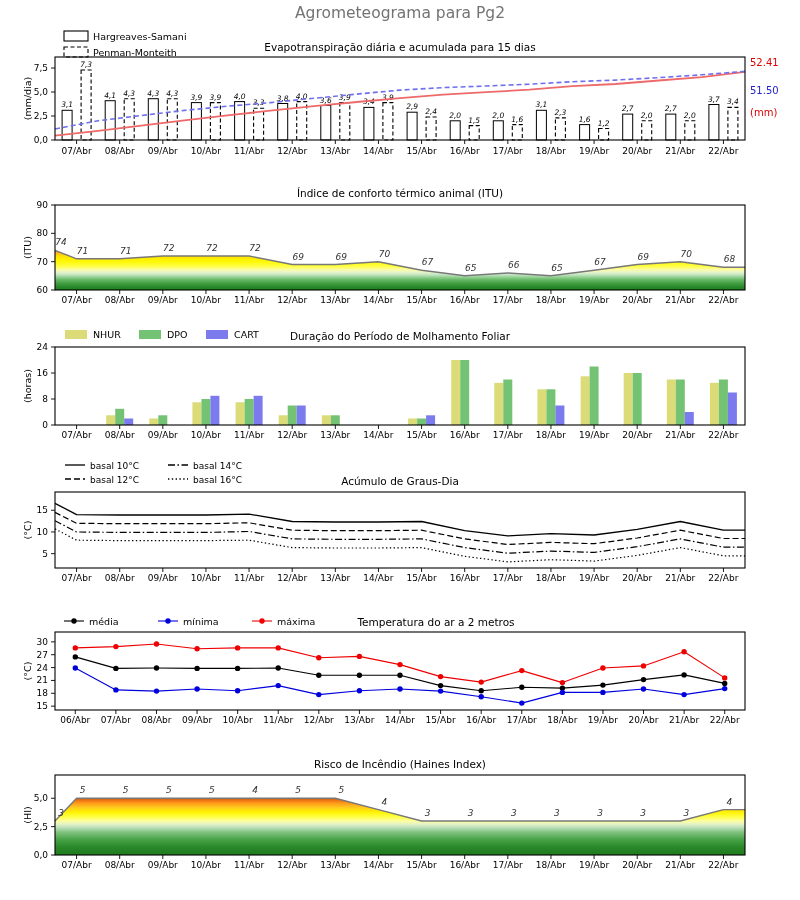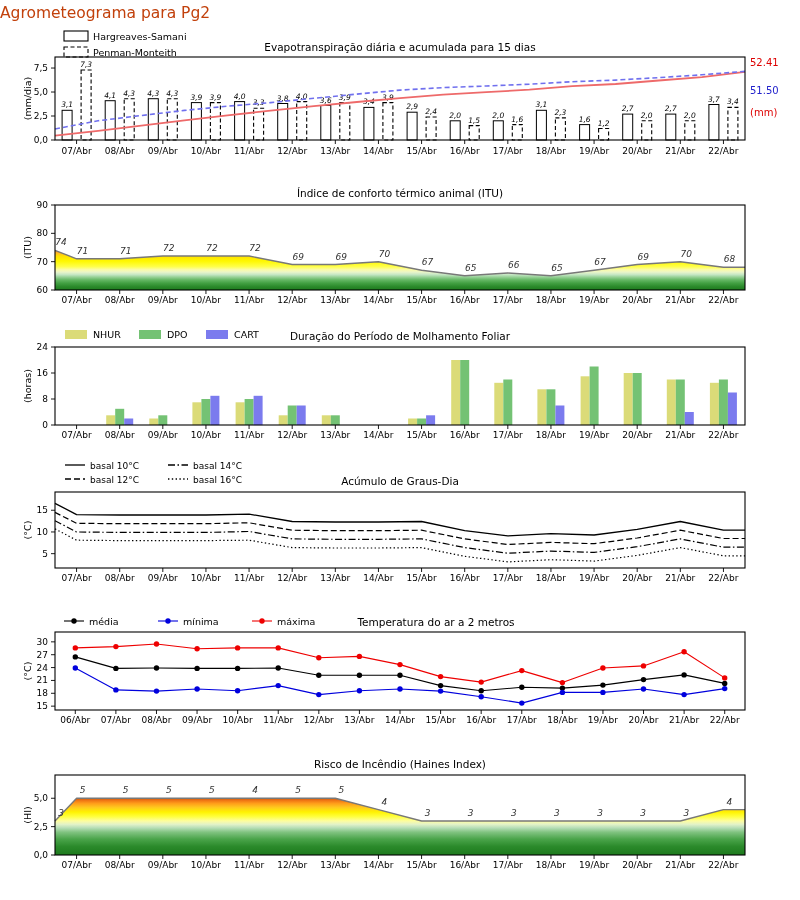--- a/index.html
+++ b/index.html
@@ -1,17 +1,17 @@
 <!DOCTYPE html>
 <html><head>
 <meta charset="utf-8">
 <style>
   html,body{margin:0;padding:0;background:#fff;}
   body{width:800px;height:900px;position:relative;font-family:"DejaVu Sans",sans-serif;overflow:hidden;}
-  .main-title{position:absolute;top:4px;left:0;width:800px;font-size:15.5px;color:#c2410c;}
+  .main-title{position:absolute;top:4px;left:0;width:800px;text-align:center;font-size:15.5px;color:#737373;}
   #canvas{position:absolute;top:0;left:0;}
   svg text{font-family:"DejaVu Sans",sans-serif;}
 </style>
 </head>
 <body>
 
 <div class="main-title">Agrometeograma para Pg2</div>
 
 <svg id="canvas" width="800" height="900" xmlns="http://www.w3.org/2000/svg">
     <defs>

